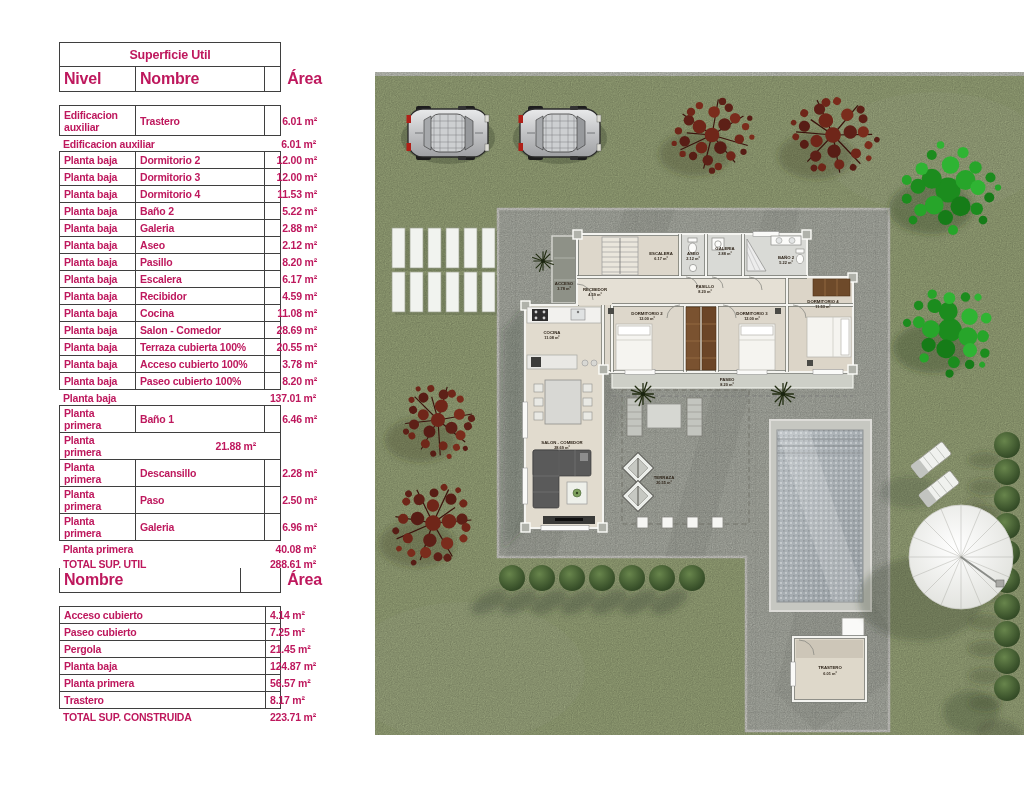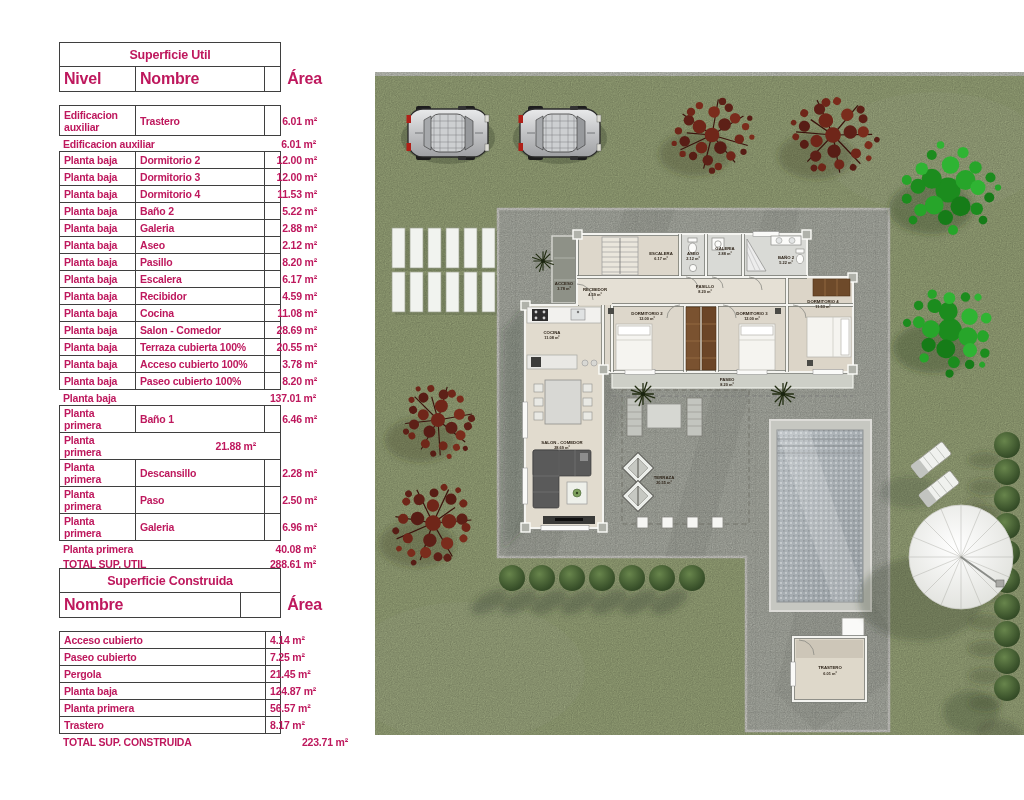--- a/index.html
+++ b/index.html
@@ -22,21 +22,21 @@
   .row.tall{min-height:29px;}
   .cell{padding:1px 4px;}
   .c-mid{border-left:1px solid #3f3f3f;border-right:1px solid #3f3f3f;align-self:stretch;display:flex;align-items:center;}
   .c-area{text-align:right;padding-right:9px;}
   .h-area{text-align:right;padding-right:13px;}
   .h-cell{padding:3px 4px;}
   .h-mid{border-left:1px solid #3f3f3f;border-right:1px solid #3f3f3f;}
   .subrow{display:grid;grid-template-columns:205px 61px;font-size:10.5px;min-height:15px;align-items:center;}
   .subrow .cell{padding:1px 4px;}
   .subrow .c-area{padding-right:9px;}
-  .rowwrap2 .subrow{grid-template-columns:180px 86px;gap:32px;}
+  .rowwrap2 .subrow{grid-template-columns:180px 86px;}
   
   #plan-wrap{position:absolute;left:375px;top:72px;width:649px;height:663px;}
   svg text{font-family:"Liberation Sans", sans-serif;}
   .room-name{font-size:4.3px;font-weight:bold;fill:#2e2419;}
   .room-area{font-size:3.9px;font-weight:bold;fill:#2e2419;}
 </style>
 </head>
 <body>
 
 <div id="canvas">
@@ -162,21 +162,20 @@
         <span class="cell c-area">40.08 m²</span>
       </div>
       <div class="subrow">
         <span class="cell">TOTAL SUP. UTIL</span>
         <span class="cell c-area">288.61 m²</span>
       </div>
     </div>
   </section>
 
   <section class="sup-table" id="table-cons">
-    <div class="t-title">Superficie Construida</div>
     <div class="t-head t-head2">
       <span class="h-cell">Nombre</span>
       <span class="h-cell h-area h-mid" style="border-right:none;">Área</span>
     </div>
     <div class="t-gap"></div>
     <div class="rowwrap2">
       <div class="row first">
         <span class="cell">Acceso cubierto</span>
         <span class="cell c-mid c-area" style="border-right:none;">4.14 m²</span>
       </div>

